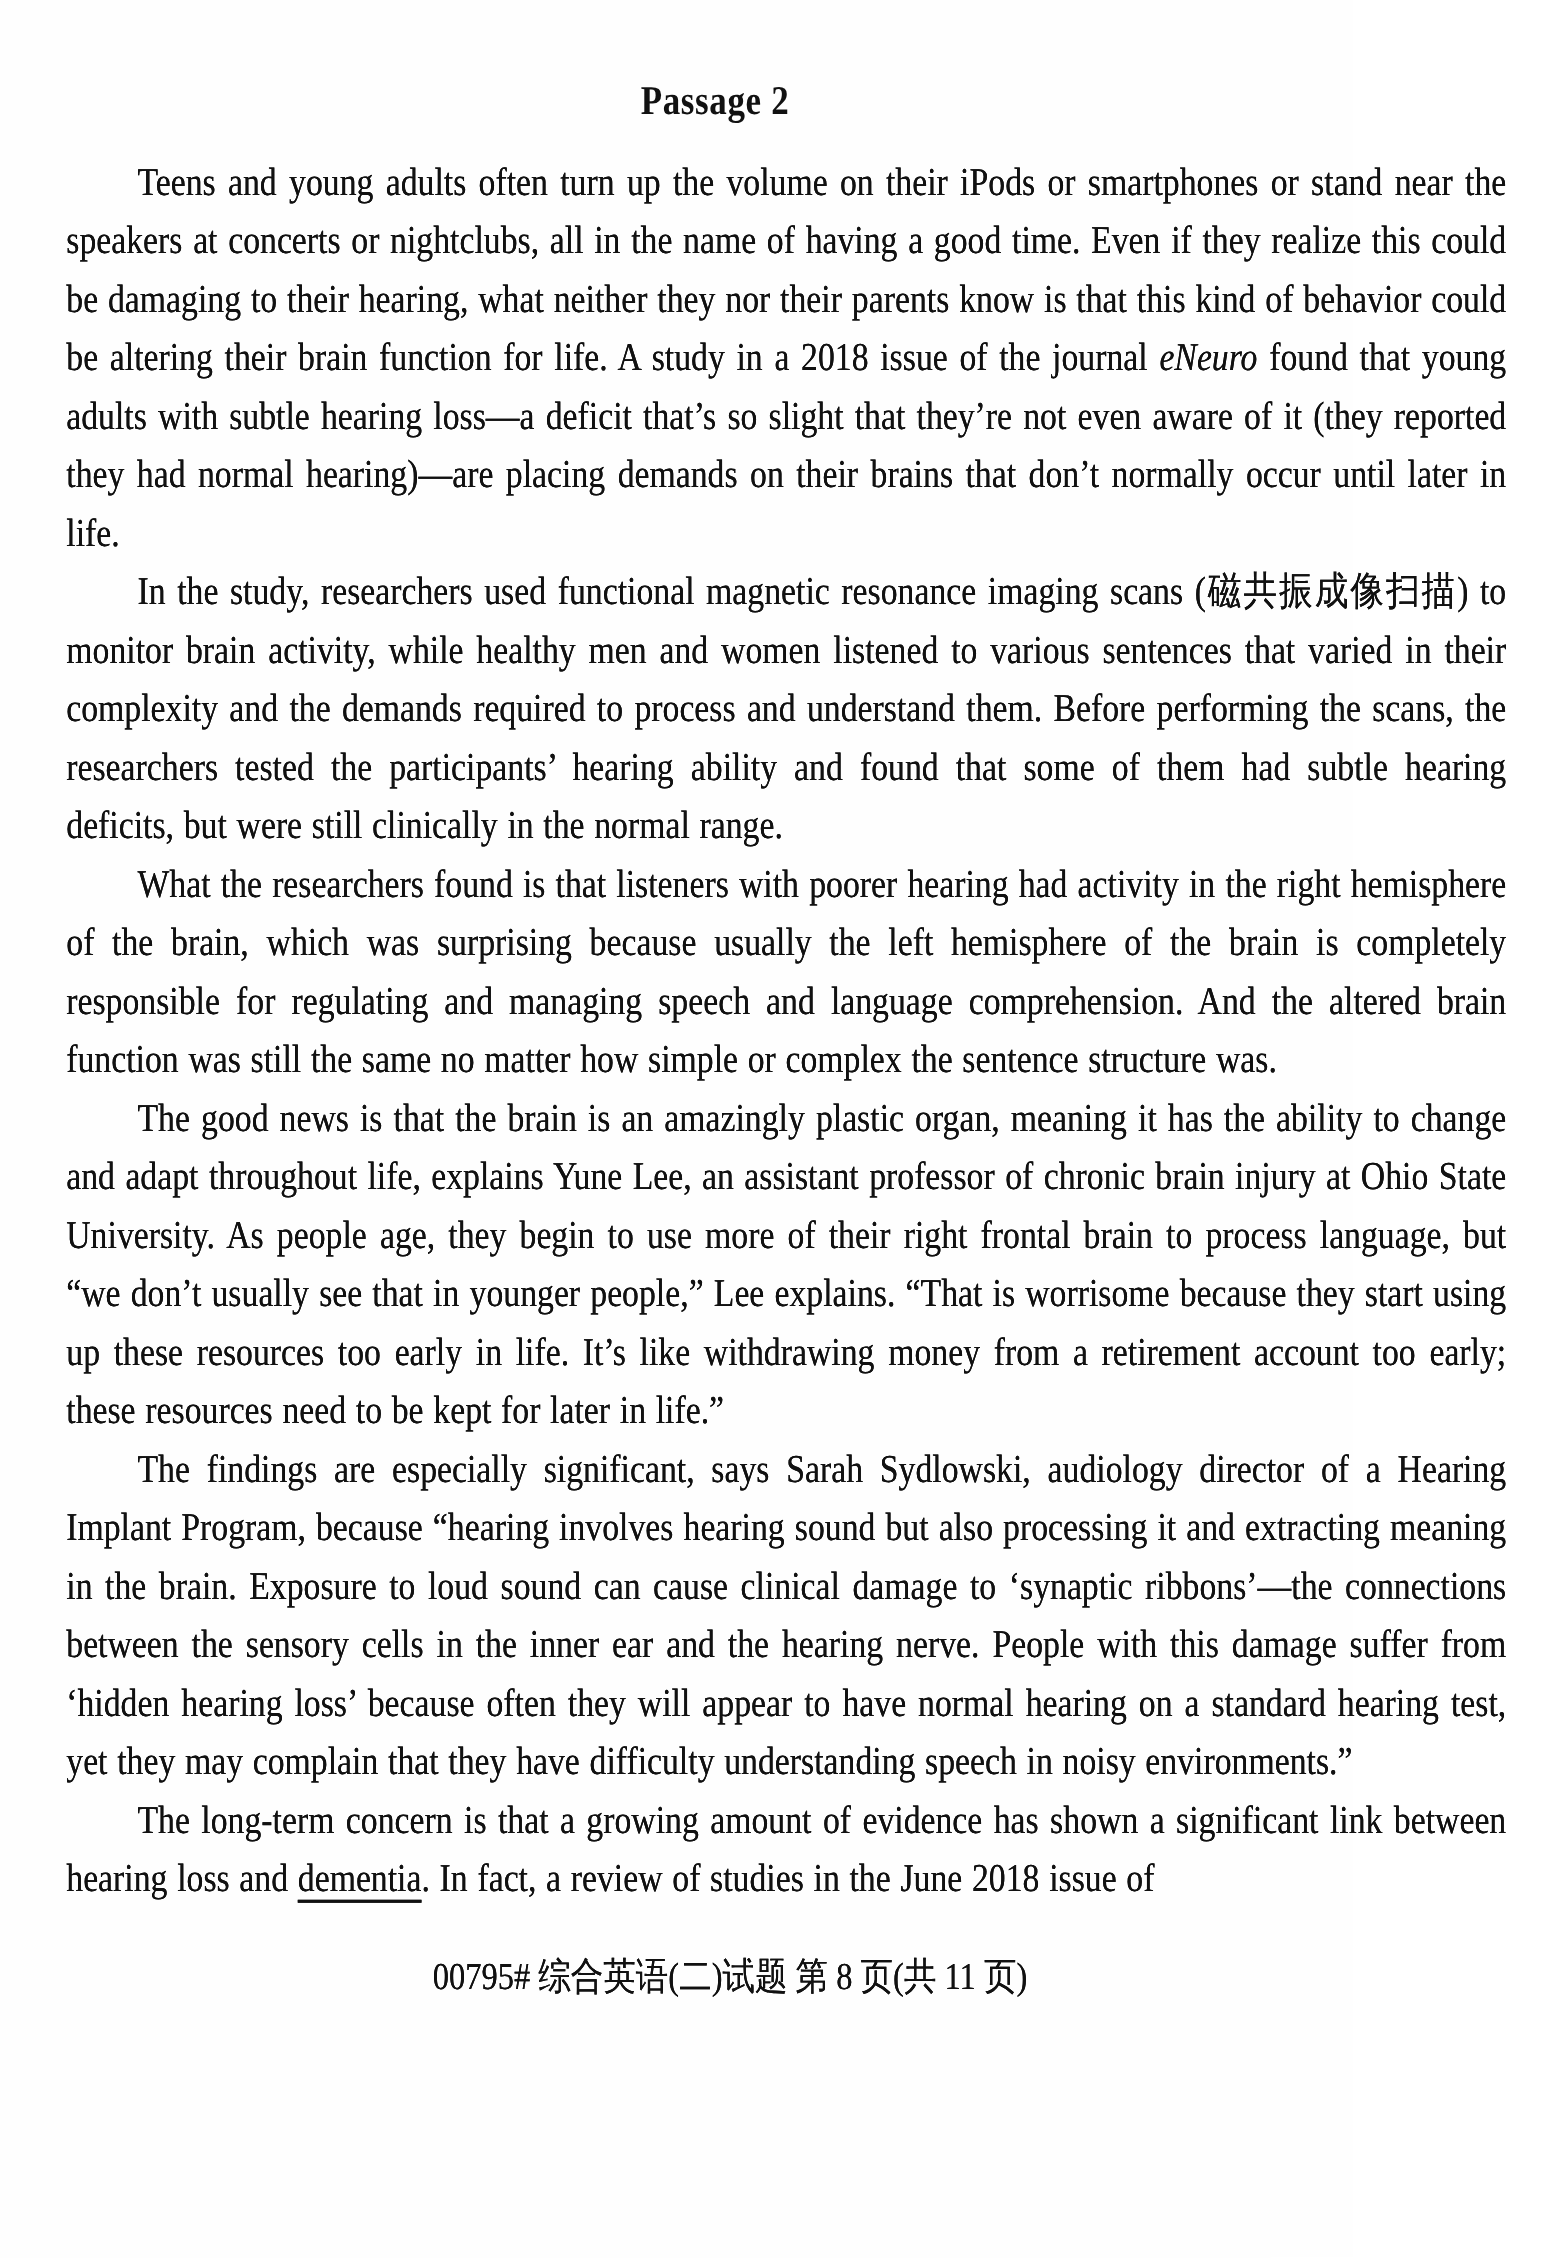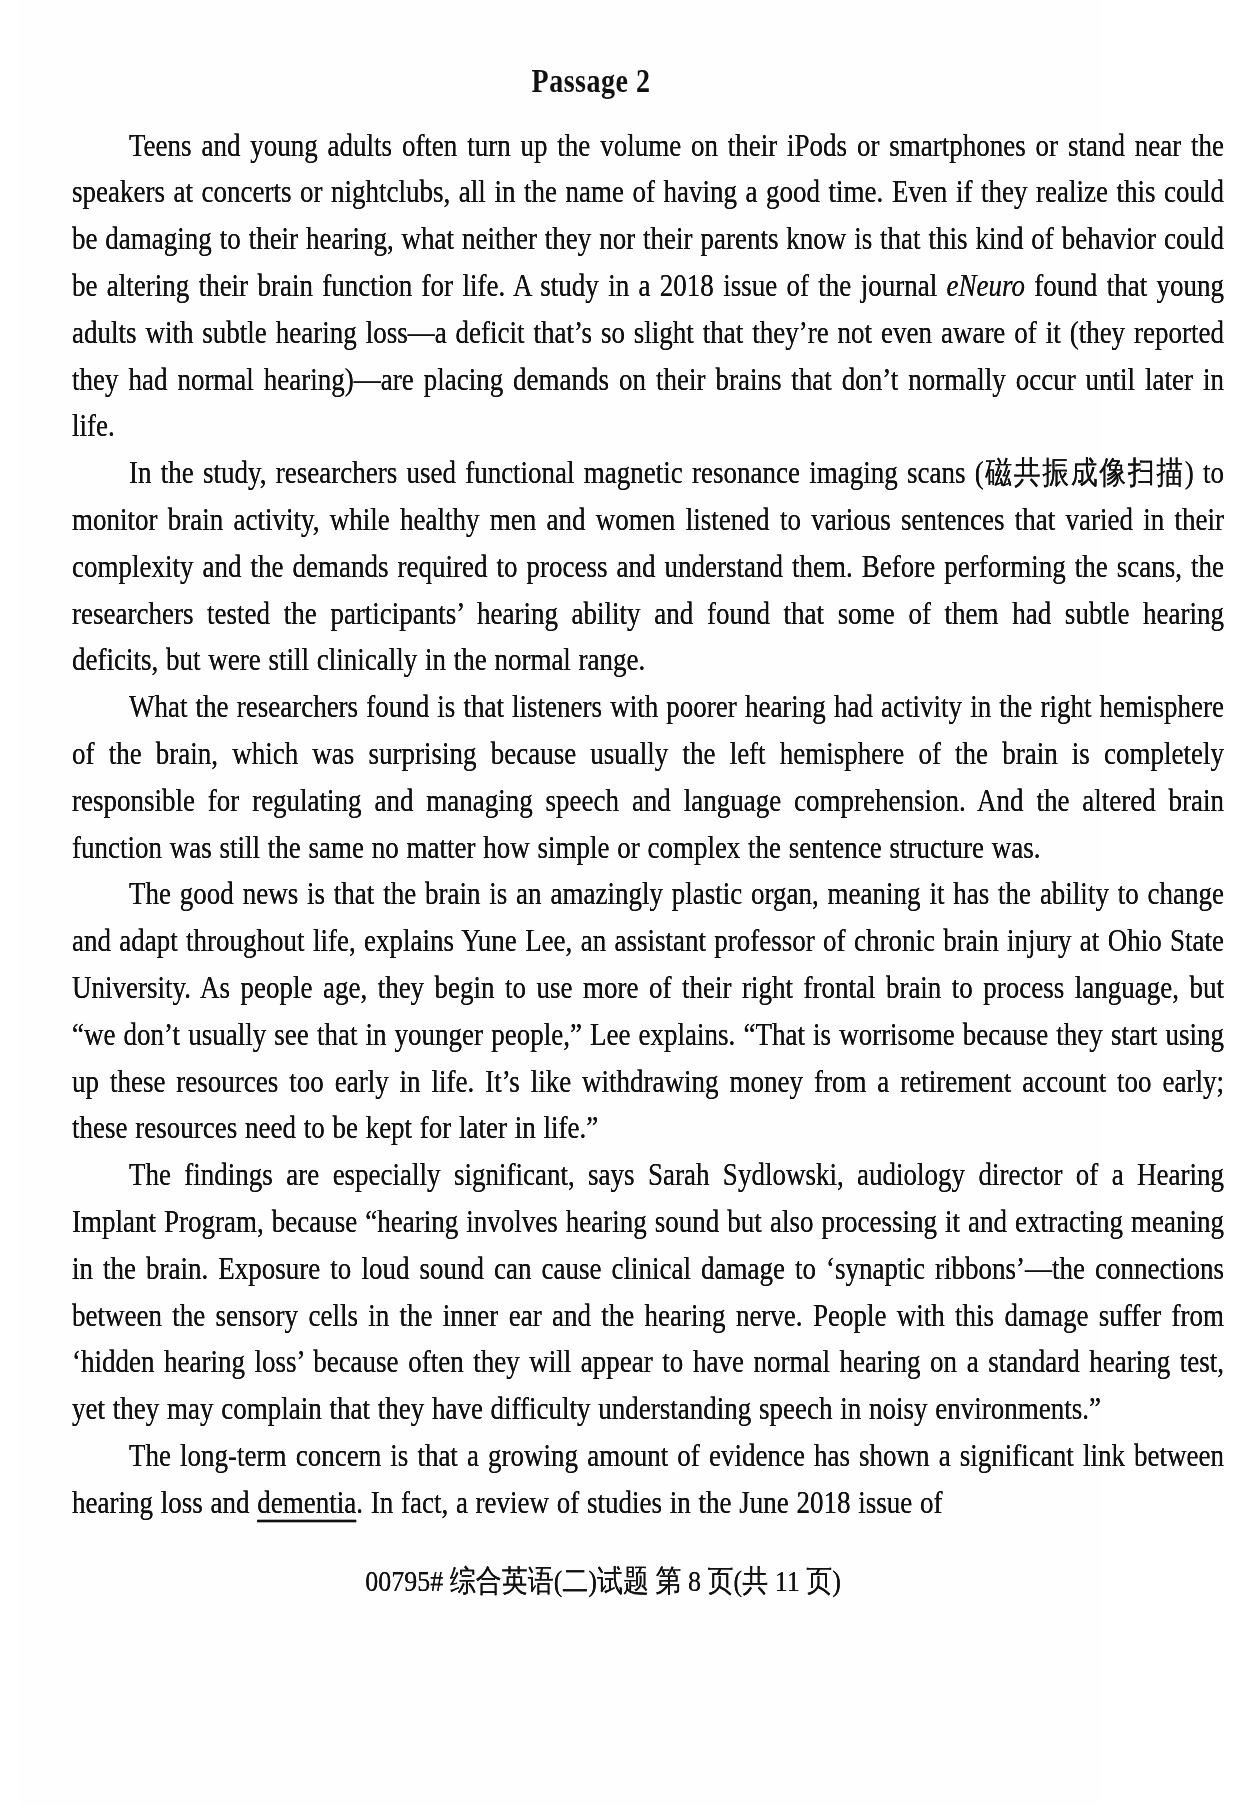--- a/index.html
+++ b/index.html
@@ -12,21 +12,20 @@
     background: #ffffff;
     overflow: hidden;
   }
   .sheet {
     width: 1082px;
     height: 1806px;
     background: #fefefe;
     font-family: "Liberation Serif", "DejaVu Serif", serif;
     color: #111111;
     box-sizing: border-box;
-    margin-left: 19px;
   }
   
   .stretch {
     transform: scale(1, 1.17);
     transform-origin: 0 0;
     padding: 50px 44px 0 53px;
     box-sizing: border-box;
     width: 1249px;
   }
   .passage-title {

